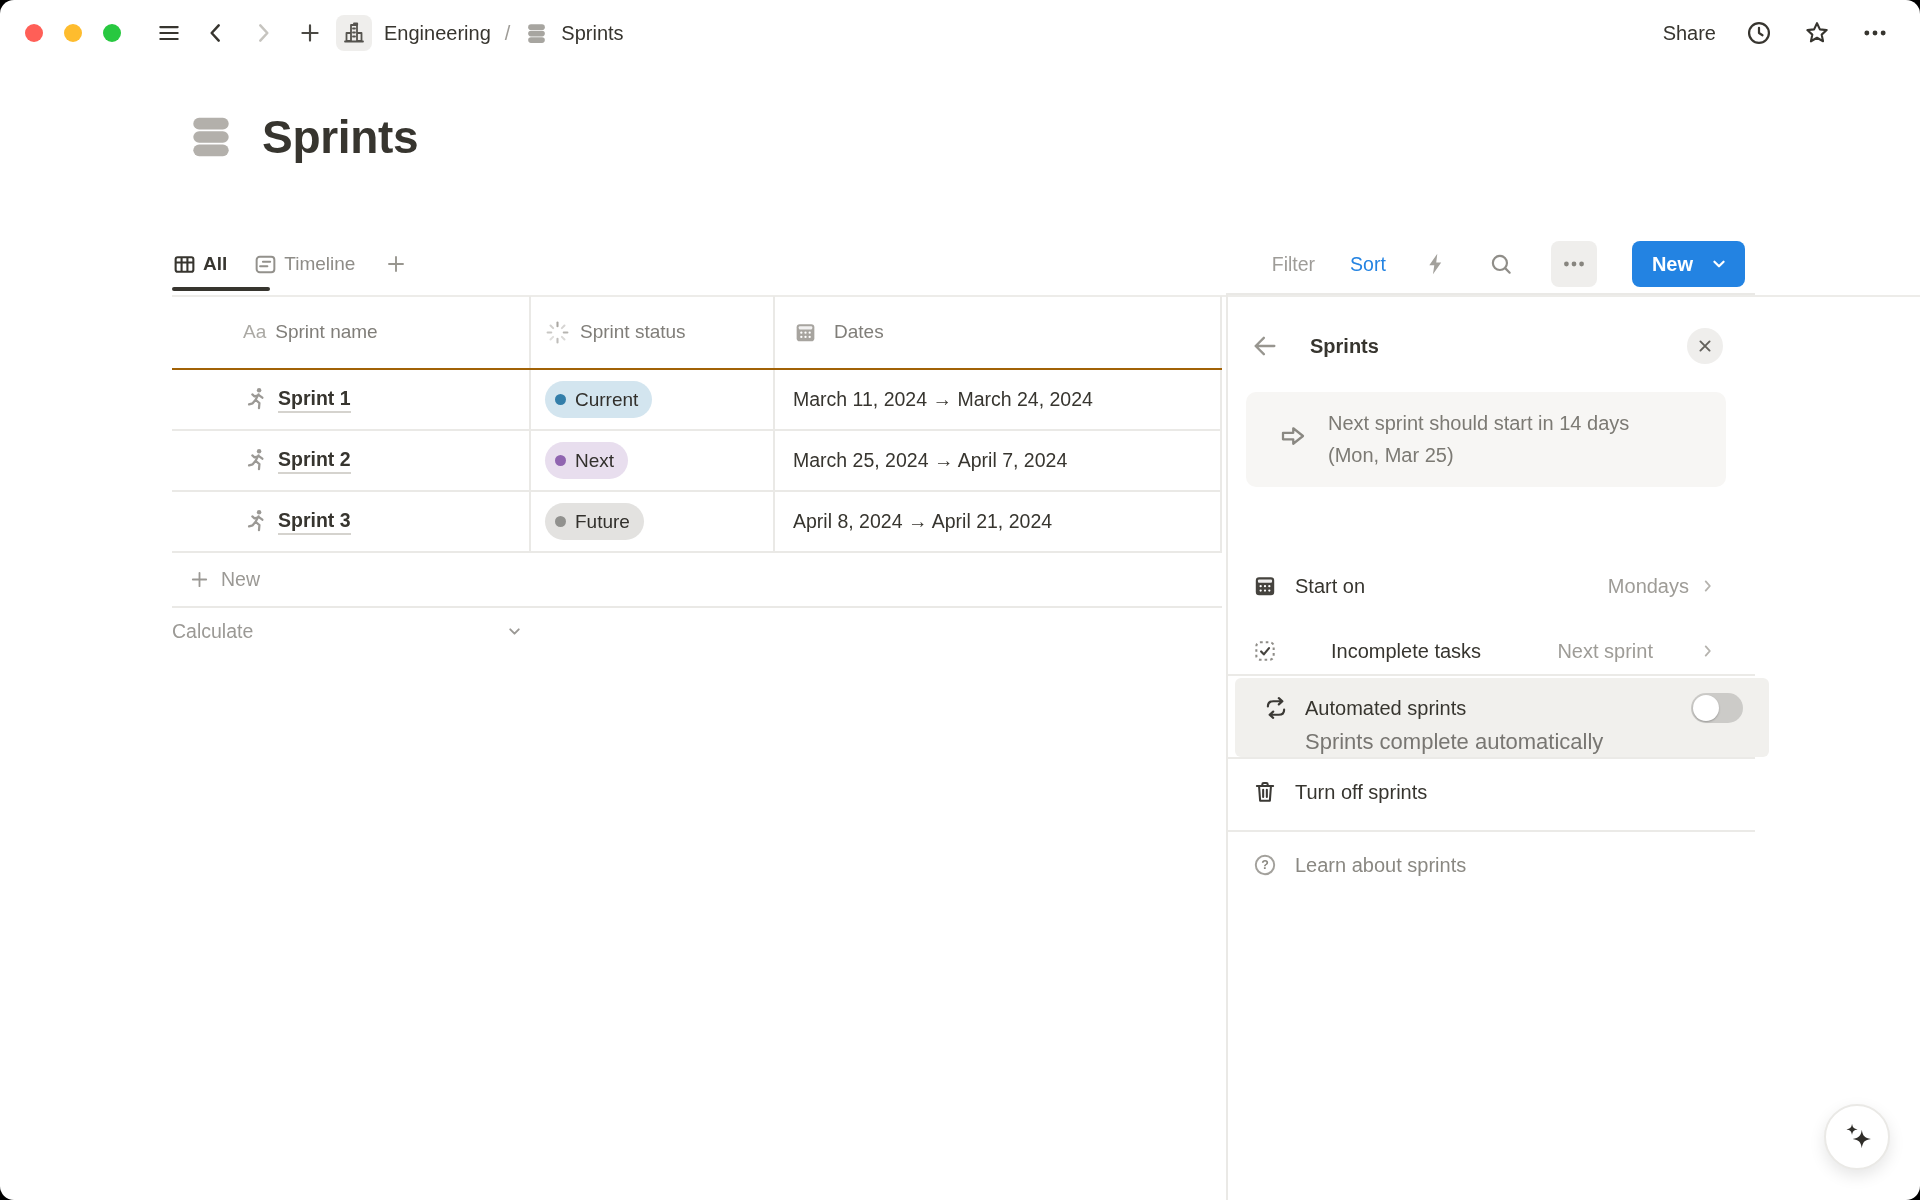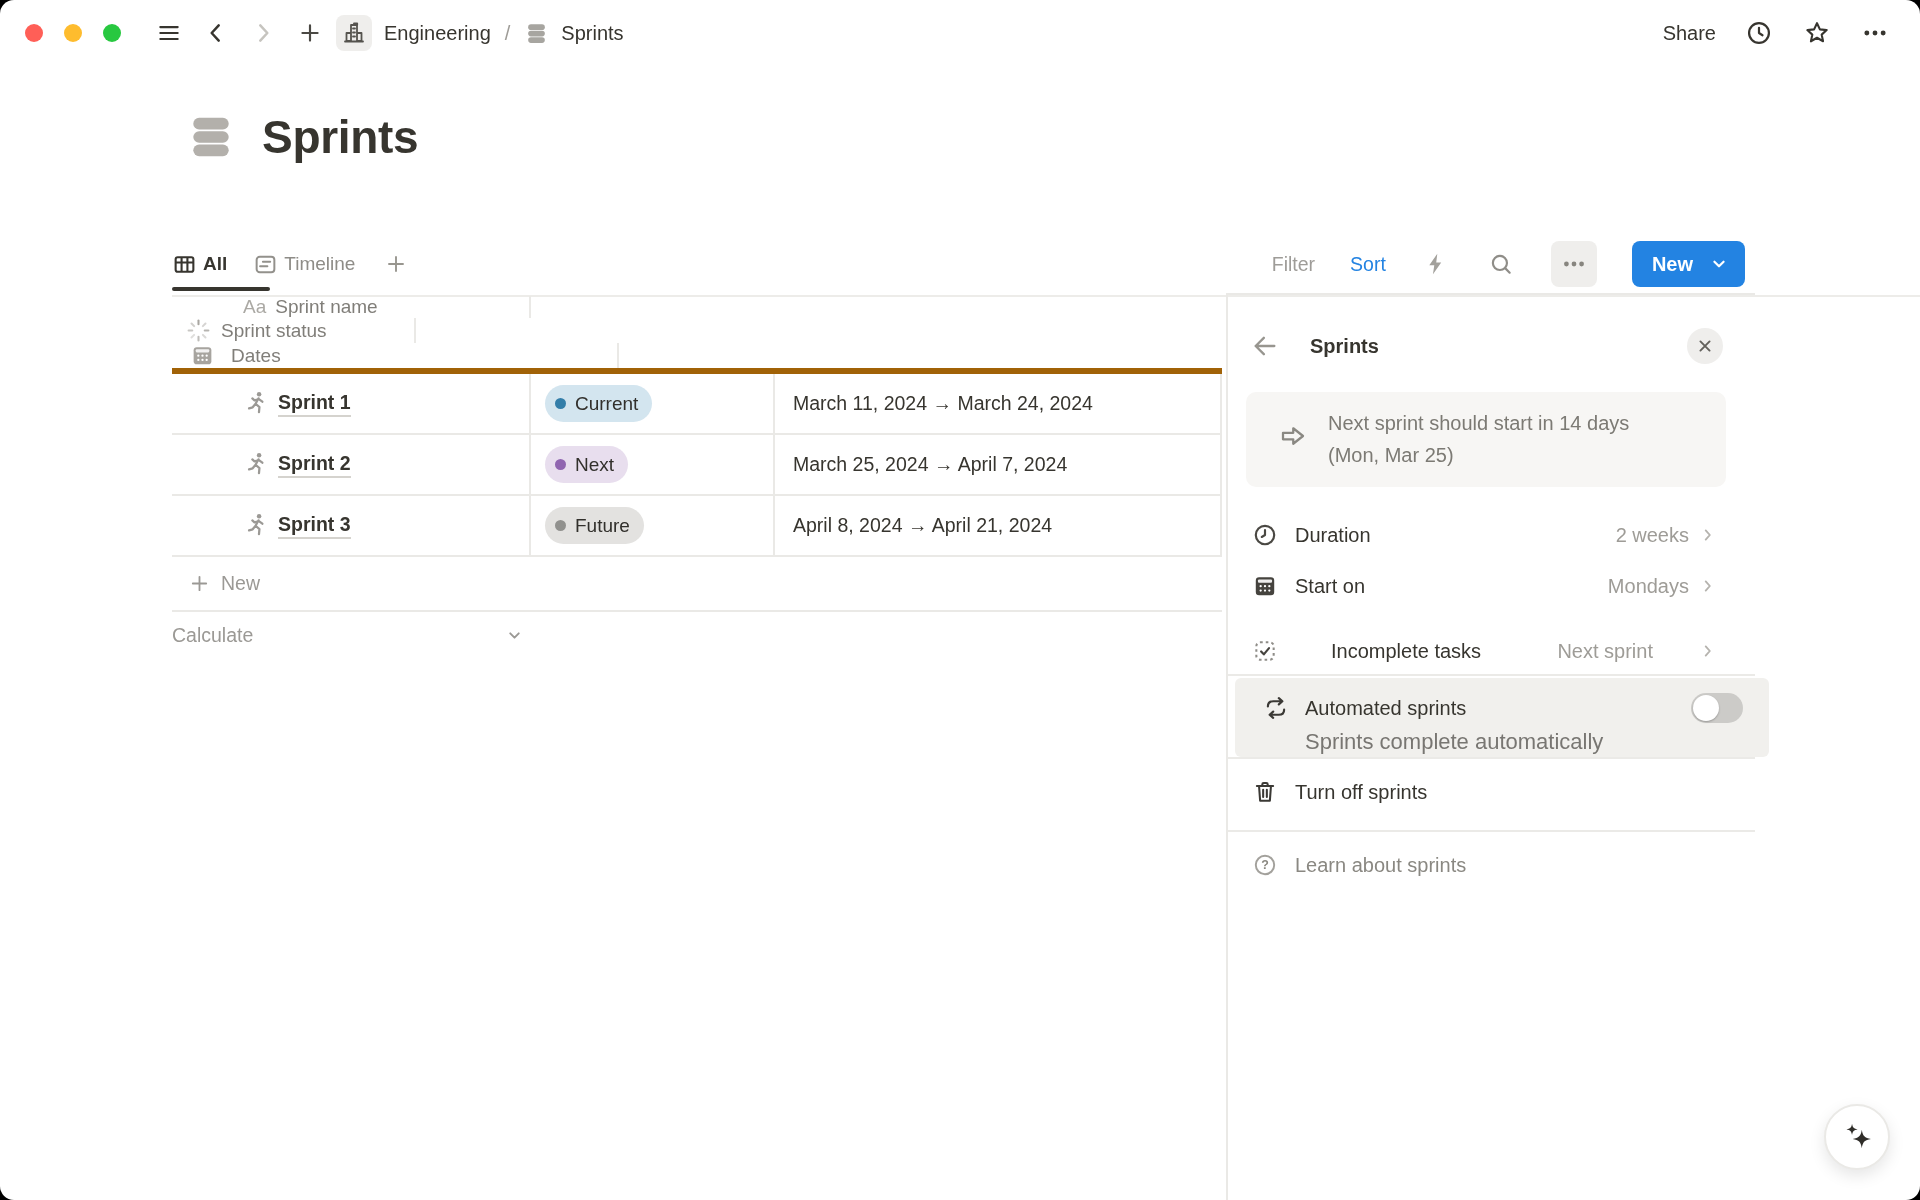--- a/index.html
+++ b/index.html
@@ -30,21 +30,21 @@
   .tab-underline{left:172px;top:287px;width:98px;height:4px;background:#37352F;border-radius:2px;}
   .main-divider{left:172px;top:295px;width:1748px;height:2px;background:#EDECE9;}
   .toolbar{right:175px;top:240px;height:48px;display:flex;align-items:center;gap:35px;font-size:19.5px;}
   .tb-link{color:#9E9C98;cursor:pointer;}
   .dots-btn{width:46px;height:46px;border-radius:8px;background:#EFEEEC;display:grid;place-items:center;cursor:pointer;}
   .new-btn{height:46px;border-radius:8px;display:flex;align-items:center;padding:0 15px 0 20px;gap:15px;
     color:#fff;font-size:20px;font-weight:700;cursor:pointer;}
 
   
   .table{left:172px;top:296px;width:1050px;}
-  .thead{display:flex;height:72px;border-bottom:6px solid #a16207;color:#807E79;font-size:19px;flex-direction:column;}
+  .thead{display:flex;height:72px;border-bottom:2px solid #a16207;color:#807E79;font-size:19px;}
   .th,.cell{display:flex;align-items:center;height:100%;box-sizing:border-box;}
   .w1{width:359px;}.w2{width:244px;}.w3{width:447px;}
   .bR{border-right:2px solid #EAE9E6;}
   .th.c1p{padding-left:71px;gap:9px;}
   .c2p{padding-left:14px;gap:10px;}
   .c3p{padding-left:18px;gap:16px;}
   .trow{display:flex;height:59px;border-bottom:2px solid #EAE9E6;}
   .cell.c1p{padding-left:71px;gap:8px;}
   .sprint-name{font-size:19.5px;font-weight:700;border-bottom:2px solid #D5D3CE;padding-bottom:1px;cursor:pointer;}
   .badge{height:37px;border-radius:19px;display:inline-flex;align-items:center;padding:0 14px 0 10px;
@@ -401,35 +401,20 @@
           <svg width="30" height="30" viewBox="0 0 24 24" fill="none" stroke="#8A8882" stroke-width="1.8" stroke-linejoin="round">
             <path d="M4 14.6V9.4h8.2V5.8L20 12l-7.8 6.2v-3.6z"></path>
           </svg>
         </span>
       <div class="notice-text">
         <div>Next sprint should start in 14 days</div>
         <div>(Mon, Mar 25)</div>
       </div>
     </div>
 
-    <div class="setting-row" style="top:215px;">
-      <span class="s-icon">
-          <svg width="26" height="26" viewBox="0 0 24 24" fill="none" stroke="#4A4843" stroke-width="2" stroke-linecap="round" stroke-linejoin="round">
-            <circle cx="12" cy="12" r="8.5"></circle>
-            <path d="M12 7.5V12l-3 1.8"></path>
-          </svg>
-        </span>
-      <span class="s-label">Duration</span>
-      <span class="s-value">2 weeks</span>
-      <span class="chev-r">
-          <svg width="22" height="22" viewBox="0 0 24 24" fill="none" stroke="#B5B3AE" stroke-width="2" stroke-linecap="round" stroke-linejoin="round">
-            <path d="M9.5 7l4.5 5-4.5 5"></path>
-          </svg>
-        </span>
-    </div>
 
     <div class="setting-row" style="top:266px;">
       <span class="s-icon">
           <svg width="26" height="26" viewBox="0 0 24 24">
             <rect x="3.5" y="4" width="17" height="16.5" rx="3" fill="#45433E"></rect>
             <rect x="5.5" y="6" width="13" height="3" rx="1" fill="#fff" opacity=".9"></rect>
             <g fill="#fff">
               <circle cx="8" cy="12.2" r="1.05"></circle>
               <circle cx="12" cy="12.2" r="1.05"></circle>
               <circle cx="16" cy="12.2" r="1.05"></circle>

